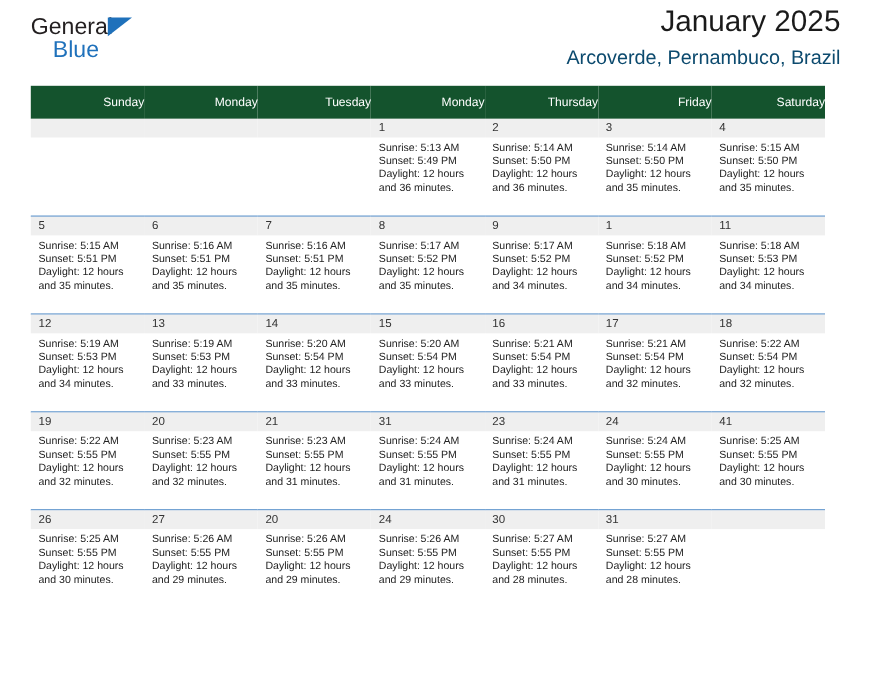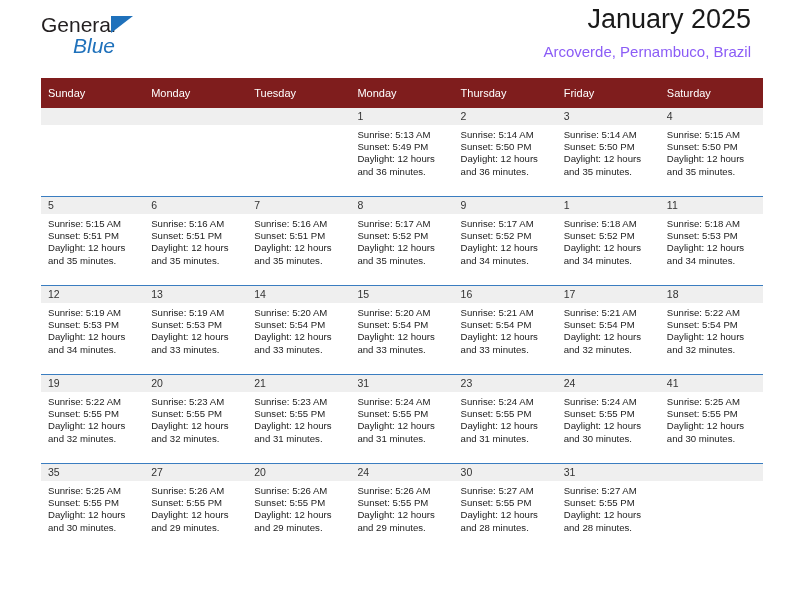--- a/index.html
+++ b/index.html
@@ -12,21 +12,21 @@
     height: 612px;
     font-family: "Liberation Sans", sans-serif;
     color: #000000;
     overflow: hidden;
   }
   .page {
     position: relative;
     width: 792px;
     height: 612px;
     box-sizing: border-box;
-    padding: 0 41px;
+    padding: 0 28px;
   }
 
   
   .header {
     position: relative;
     height: 78px;
   }
   .logo {
     position: absolute;
     left: 0px;
@@ -47,59 +47,58 @@
     position: absolute;
     left: 70px;
     top: 3px;
     width: 0;
     height: 0;
     border-left: 22px solid #1f71bb;
     border-bottom: 17px solid transparent;
   }
   .logo-blue {
     position: absolute;
-    left: 32px;
+    left: 20px;
     top: 21px;
     font-size: 21px;
     color: #1f71bb;
     font-family: "Liberation Sans", sans-serif;
-    font-style: italic;
   }
   .title-block {
     position: absolute;
     right: 0px;
     top: 0px;
     text-align: right;
   }
   .cal-title {
     font-size: 27px;
     color: #1a1a1a;
     line-height: 38px;
     white-space: nowrap;
   }
   .cal-subtitle {
-    font-size: 15px;
-    color: #8b5cf6;
+    font-size: 18px;
+    color: #0c4a6e;
     line-height: 20px;
     margin-top: 4px;
     white-space: nowrap;
   }
 
   
   .calendar {
     width: 722px;
     border-collapse: collapse;
     table-layout: fixed;
   }
   .calendar th {
-    background: #7f1d1d;
+    background: #14532d;
     color: #ffffff;
     font-size: 11px;
     font-weight: normal;
-    text-align: left;
+    text-align: right;
     padding: 5px 0 5px 7px;
     height: 20px;
     vertical-align: middle;
   }
   .calendar td {
     vertical-align: top;
     padding: 0;
     height: 88px;
     width: 103.1px;
     border-top: 1px solid #3a7dc0;
@@ -464,21 +463,21 @@
                 <div>Sunset: 5:55 PM</div>
                 <div>Daylight: 12 hours</div>
                 <div>and 30 minutes.</div>
               </div>
             </div>
           </td>
         </tr>
         <tr>
           <td>
             <div class="cell">
-              <div class="daynum-band">35</div>
+              <div class="daynum-band">26</div>
               <div class="cell-lines">
                 <div>Sunrise: 5:25 AM</div>
                 <div>Sunset: 5:55 PM</div>
                 <div>Daylight: 12 hours</div>
                 <div>and 30 minutes.</div>
               </div>
             </div>
           </td>
           <td>
             <div class="cell">

